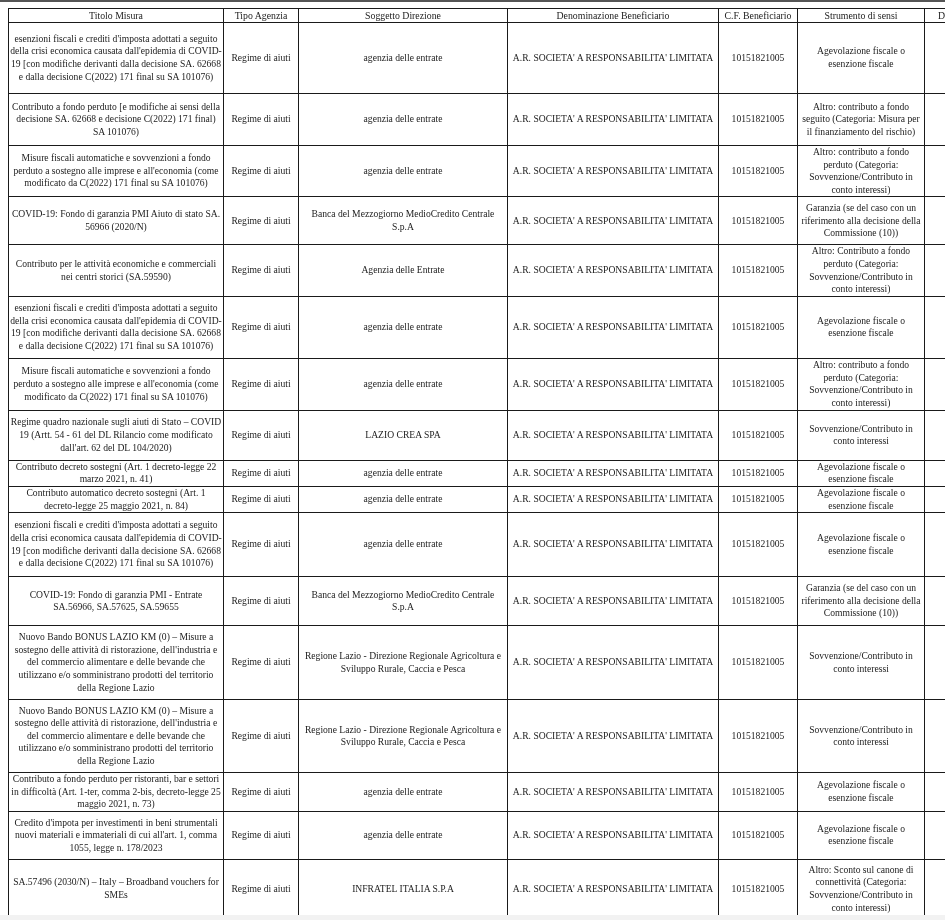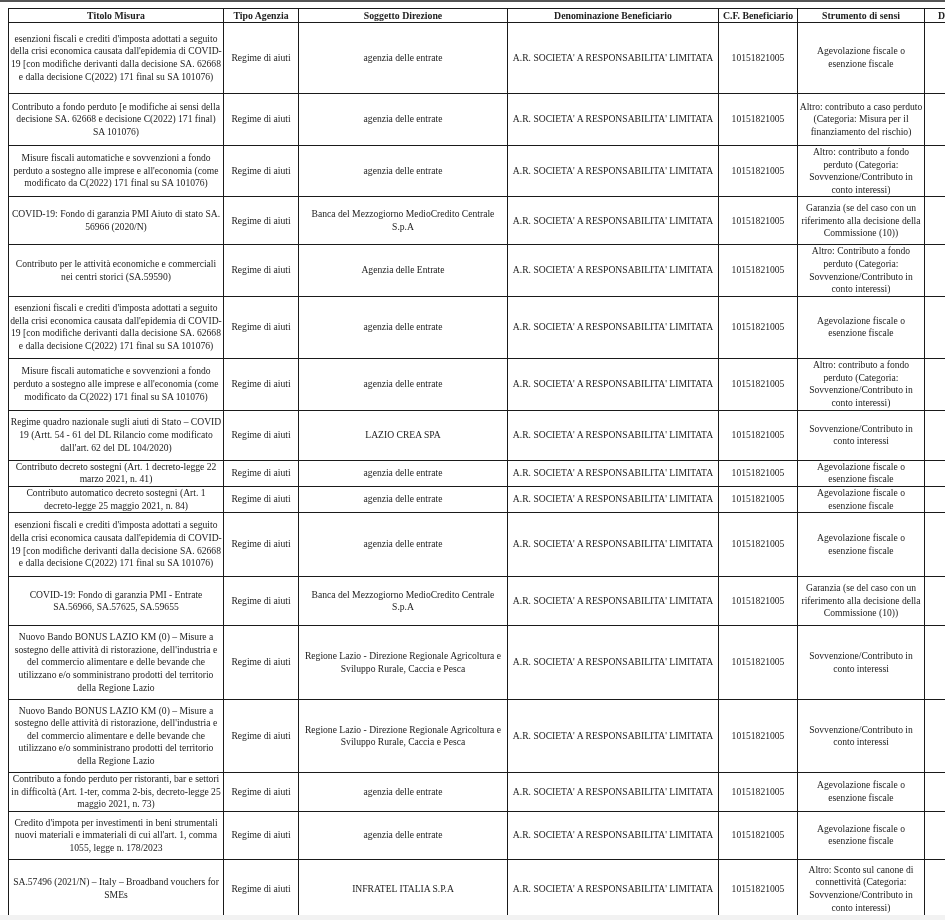--- a/index.html
+++ b/index.html
@@ -11,21 +11,21 @@
     width: 950px;
   }
   table.grid th, table.grid td {
     border: 1.5px solid #1a1a1a;
     text-align: center; vertical-align: middle;
     font-size: 9.6px; line-height: 12.6px;
     padding: 0 1px;
     overflow: hidden;
     word-wrap: break-word;
   }
-  table.grid th { font-weight: bold; font-size: 9.8px; height: 13px; line-height: 12px; }
+  table.grid th { font-weight: normal; font-size: 9.8px; height: 13px; line-height: 12px; }
   col.c1 { width: 215px; } col.c2 { width: 75px; } col.c3 { width: 209px; }
   col.c4 { width: 211px; } col.c5 { width: 79px; } col.c6 { width: 127px; } col.c7 { width: 34px; }
   .bottomfade { position: absolute; left: 0; top: 915px; width: 945px; height: 5px; background: #f2f2f2; }
 </style>
 </head>
 <body>
 
 <div class="topline"></div>
 
 <table class="grid">
@@ -58,21 +58,21 @@
         <td>10151821005</td>
         <td>Agevolazione fiscale o esenzione fiscale</td>
         <td></td>
       </tr>
       <tr style="height: 52px;">
         <td>Contributo a fondo perduto [e modifiche ai sensi della decisione SA. 62668 e decisione C(2022) 171 final) SA 101076)</td>
         <td>Regime di aiuti</td>
         <td>agenzia delle entrate</td>
         <td>A.R. SOCIETA' A RESPONSABILITA' LIMITATA</td>
         <td>10151821005</td>
-        <td>Altro: contributo a caso perduto (Categoria: Misura per il finanziamento del rischio)</td>
+        <td>Altro: contributo a fondo seguito (Categoria: Misura per il finanziamento del rischio)</td>
         <td></td>
       </tr>
       <tr style="height: 51px;">
         <td>Misure fiscali automatiche e sovvenzioni a fondo perduto a sostegno alle imprese e all'economia (come modificato da C(2022) 171 final su SA 101076)</td>
         <td>Regime di aiuti</td>
         <td>agenzia delle entrate</td>
         <td>A.R. SOCIETA' A RESPONSABILITA' LIMITATA</td>
         <td>10151821005</td>
         <td>Altro: contributo a fondo perduto (Categoria: Sovvenzione/Contributo in conto interessi)</td>
         <td></td>
@@ -188,21 +188,21 @@
       <tr style="height: 48px;">
         <td>Credito d'impota per investimenti in beni strumentali nuovi materiali e immateriali di cui all'art. 1, comma 1055, legge n. 178/2023</td>
         <td>Regime di aiuti</td>
         <td>agenzia delle entrate</td>
         <td>A.R. SOCIETA' A RESPONSABILITA' LIMITATA</td>
         <td>10151821005</td>
         <td>Agevolazione fiscale o esenzione fiscale</td>
         <td></td>
       </tr>
       <tr style="height: 59px;">
-        <td>SA.57496 (2021/N) – Italy – Broadband vouchers for SMEs</td>
+        <td>SA.57496 (2030/N) – Italy – Broadband vouchers for SMEs</td>
         <td>Regime di aiuti</td>
         <td>INFRATEL ITALIA S.P.A</td>
         <td>A.R. SOCIETA' A RESPONSABILITA' LIMITATA</td>
         <td>10151821005</td>
         <td>Altro: Sconto sul canone di connettività (Categoria: Sovvenzione/Contributo in conto interessi)</td>
         <td></td>
       </tr>
     </tbody>
 </table>
 

